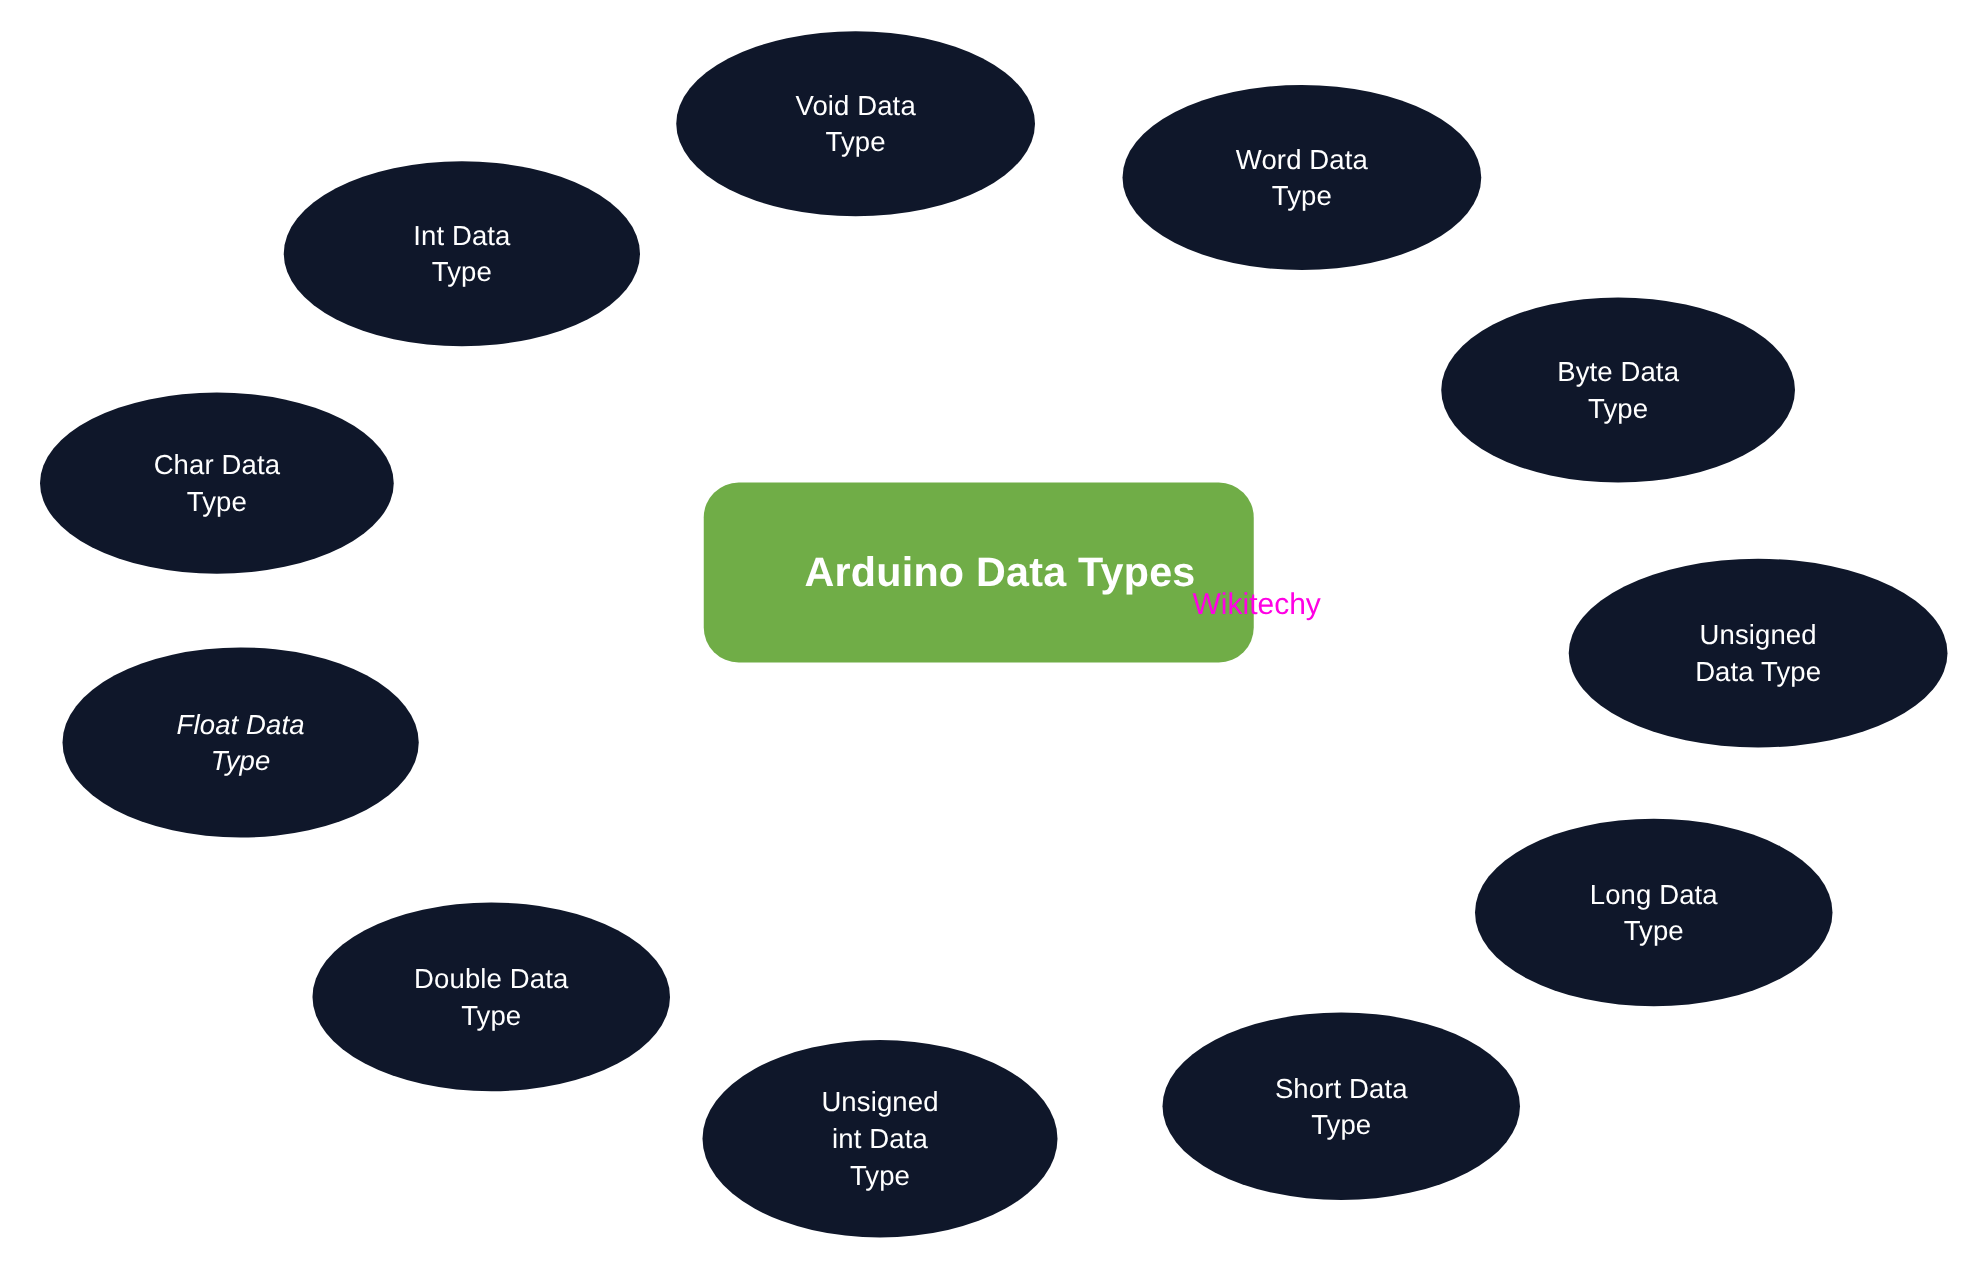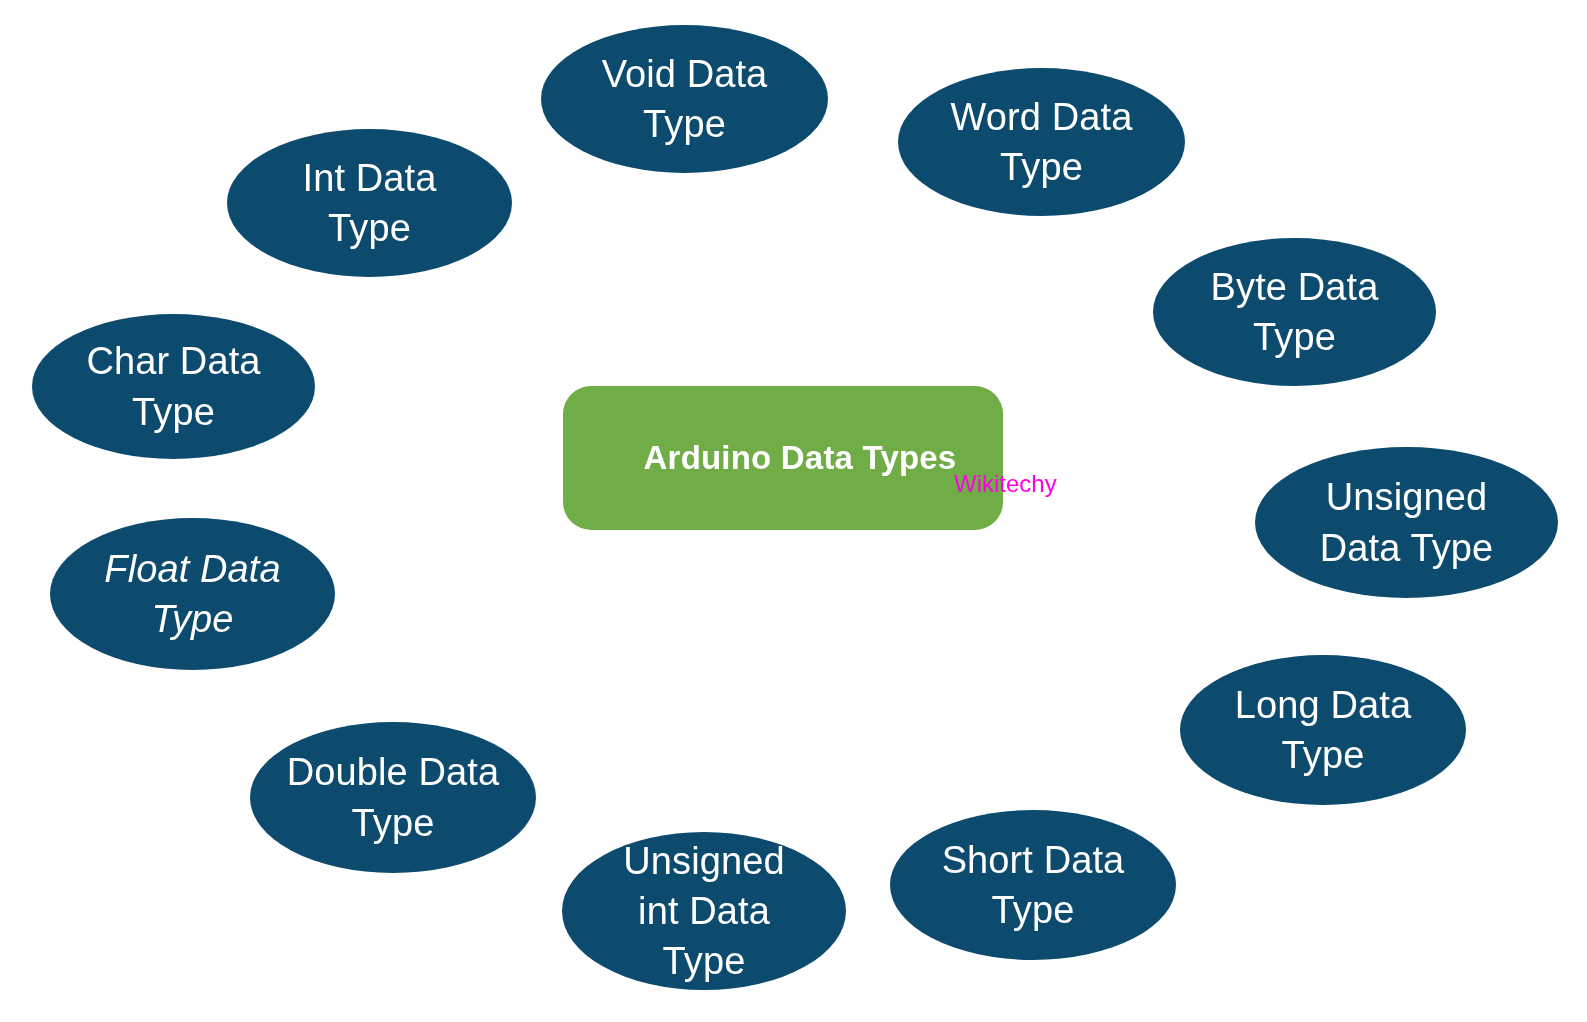--- a/index.html
+++ b/index.html
@@ -15,28 +15,28 @@
     position: relative;
     width: 1587px;
     height: 1022px;
     background: #ffffff;
     overflow: hidden;
   }
   .node-ellipse {
     position: absolute;
     box-sizing: border-box;
     border-radius: 50%;
-    background: #0c4a6e;
+    background: #0f172a;
     color: #ffffff;
     display: flex;
     align-items: center;
     justify-content: center;
     text-align: center;
     line-height: 1.32;
-    font-size: 38px;
+    font-size: 22px;
     font-weight: 400;
     letter-spacing: 0.1px;
     padding: 0 28px;
   }
   .node-ellipse .node-label {
     display: block;
     width: 100%;
     white-space: pre-line;
   }
   .center-box {
@@ -108,21 +108,21 @@
   <div class="node-ellipse" style="left:1180px; top:655px; width:286px; height:150px;">
     <span class="node-label">Long Data
 Type</span>
   </div>
 
   <div class="node-ellipse" style="left:250px; top:722px; width:286px; height:151px;justify-content:flex-end;">
     <span class="node-label">Double Data
 Type</span>
   </div>
 
-  <div class="node-ellipse" style="left:890px; top:810px; width:286px; height:150px;justify-content:flex-end;">
+  <div class="node-ellipse" style="left:930px; top:810px; width:286px; height:150px;justify-content:flex-end;">
     <span class="node-label">Short Data
 Type</span>
   </div>
 
   <div class="node-ellipse" style="left:562px; top:832px; width:284px; height:158px;">
     <span class="node-label">Unsigned
 int Data
 Type</span>
   </div>
 

